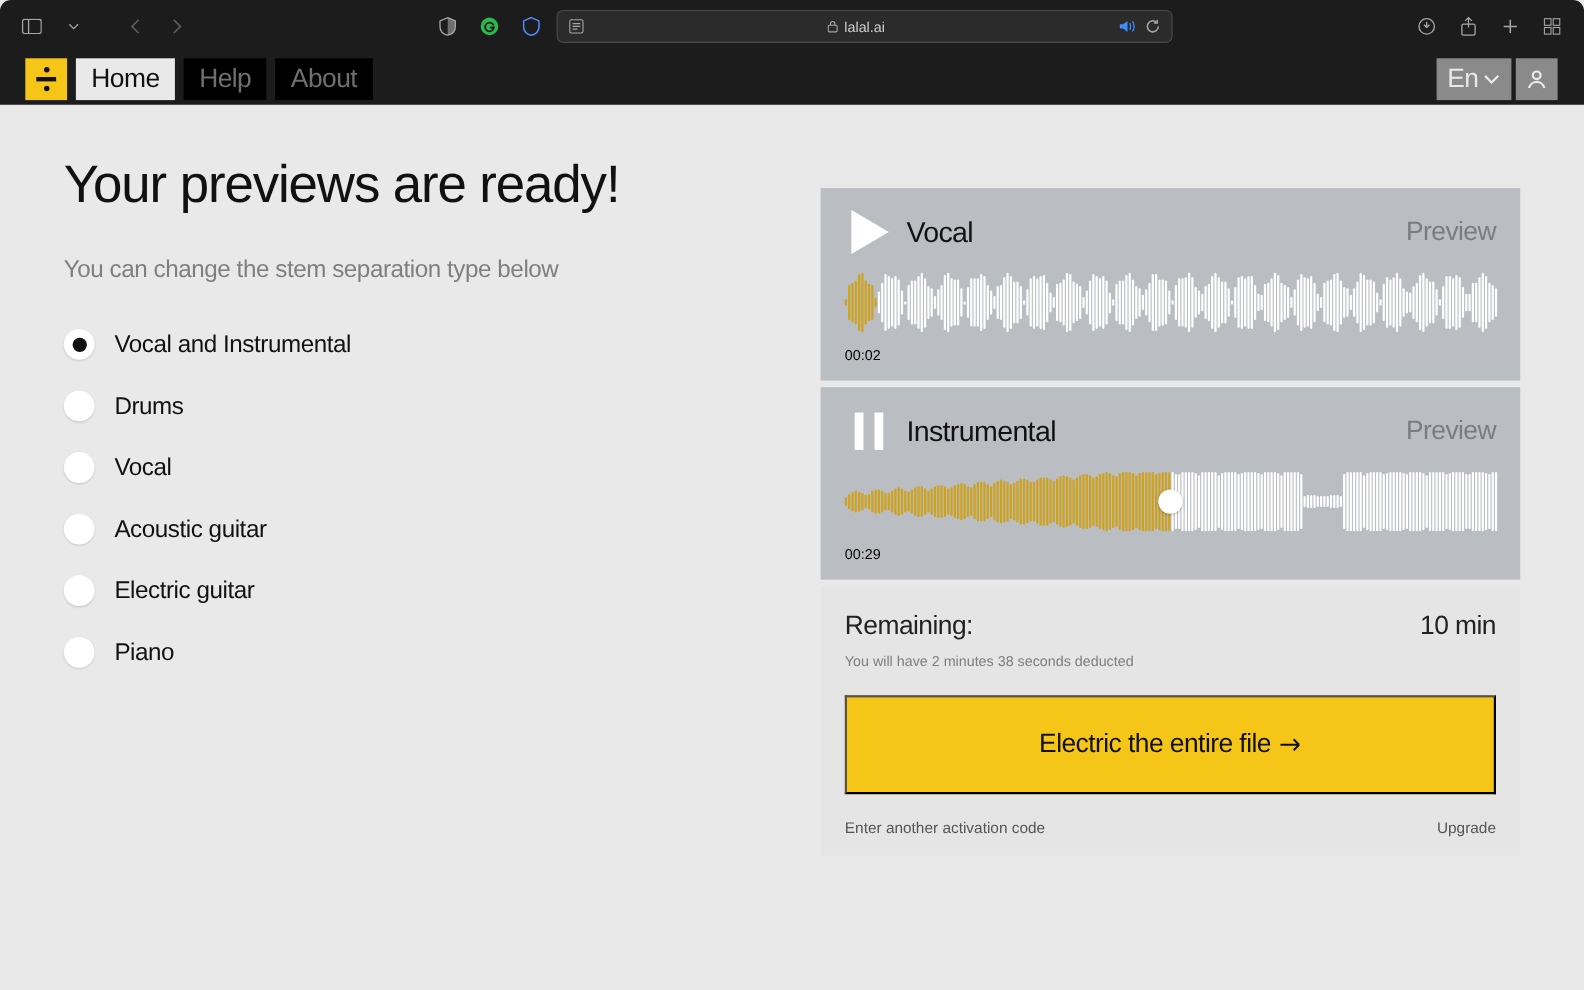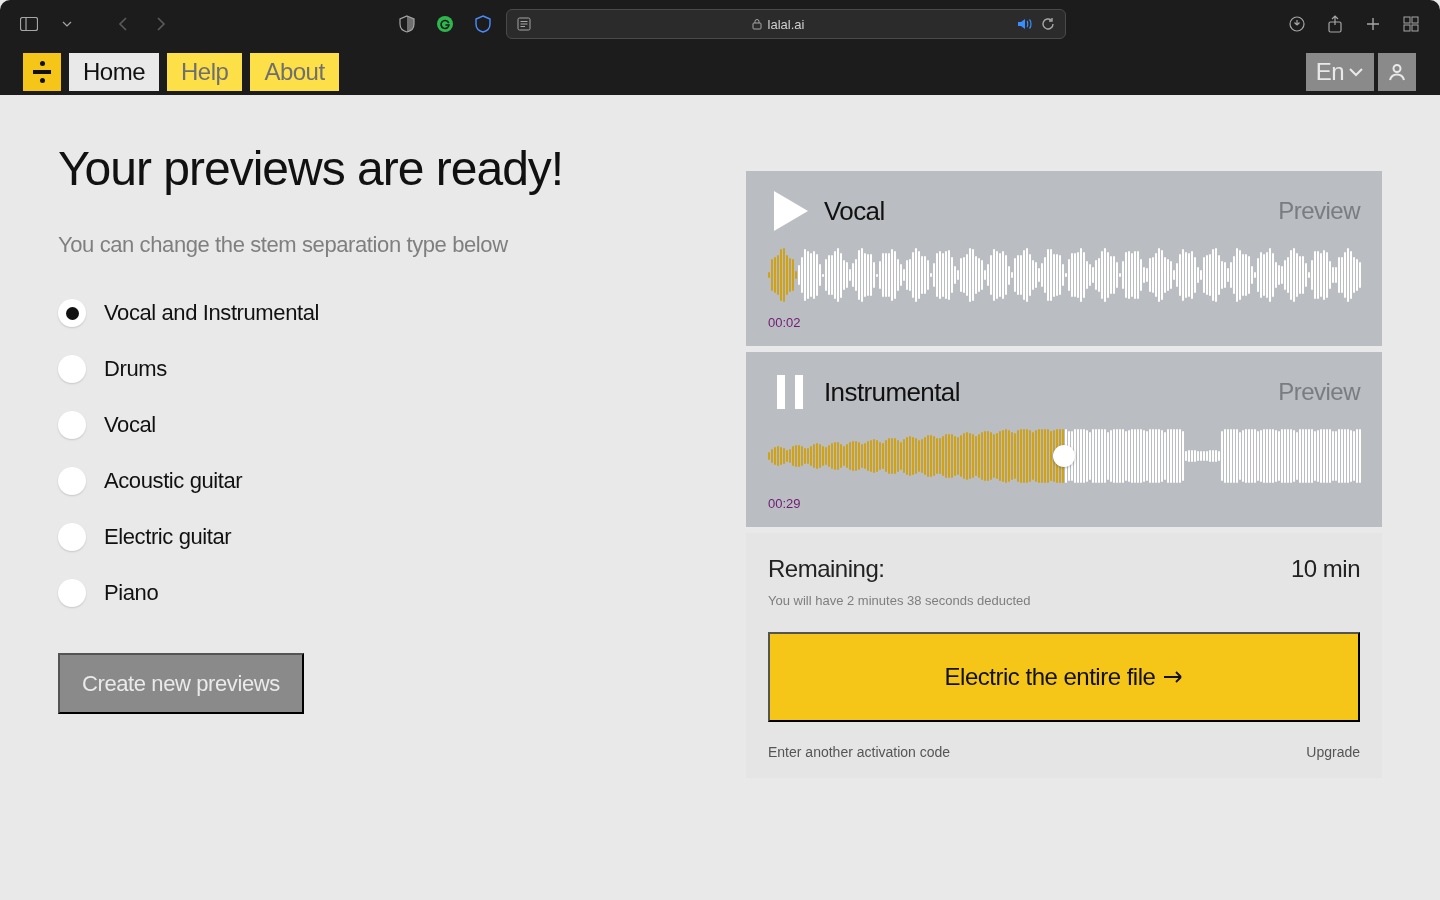--- a/index.html
+++ b/index.html
@@ -82,21 +82,21 @@
   .logo-sq .dot { width: 5px; height: 5px; background:#111; border-radius:50%; }
   .logo-sq .bar { width: 18px; height: 4px; background:#111; }
 
   .nav-tab {
     display: flex;
     align-items: center;
     height: 38px;
     padding: 0 14px;
     font-size: 24px;
     color: #6f6f6f;
-    background: #fde047;
+    background: #000000;
     margin: 5px 4px;
     letter-spacing: -0.5px;
   }
   .nav-tab.active {
     background: #e9e9e9;
     color: #111;
   }
 
   .site-right {
     margin-left: auto;
@@ -228,21 +228,21 @@
   }
   .wf-wrap { display:flex; align-items:center; height:100%; width:100%; gap:1px; }
   .wf-bar { width: 2px; background:#fff; border-radius:1px; }
   .wf-bar.played { background:#cfa21b; }
   .playhead {
     position:absolute; top:-4px; bottom:-4px;
     width: 22px; border-radius:50%/50%;
     background:#fff; box-shadow:0 1px 3px rgba(0,0,0,0.25);
   }
   .timestamp {
-    font-size: 13px; color:#701a75;
+    font-size: 13px; color:#000000;
   }
 
   .footer-card {
     background:#e5e5e5;
     padding: 22px 22px 18px 22px;
   }
   .remaining-row {
     display:flex; align-items:center; justify-content:space-between;
     font-size: 24px; color:#222; letter-spacing:-0.5px;
     margin-bottom: 10px;
@@ -423,21 +423,20 @@
       <label class="radio-item">
         <span class="radio"></span>
         <span>Electric guitar</span>
       </label>
       <label class="radio-item">
         <span class="radio"></span>
         <span>Piano</span>
       </label>
     </div>
 
-    <button class="create-btn">Create new previews</button>
 
   </div>
 
   <div class="right">
 
     <div class="card">
       <div class="card-head">
         <div class="play-btn">
           <svg width="40" height="44" viewBox="0 0 40 44">
               <path d="M4 2l34 20L4 42z" fill="currentColor"></path>

